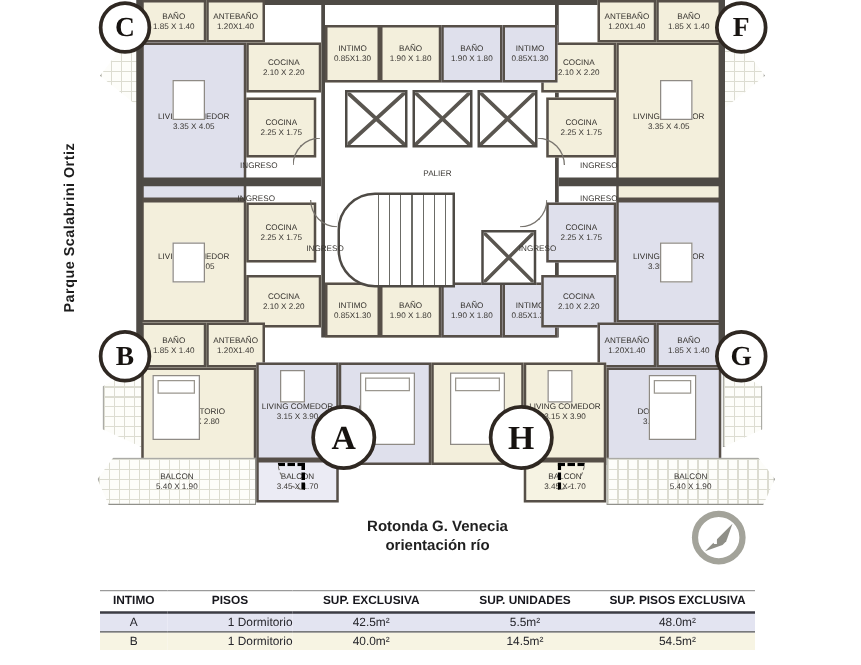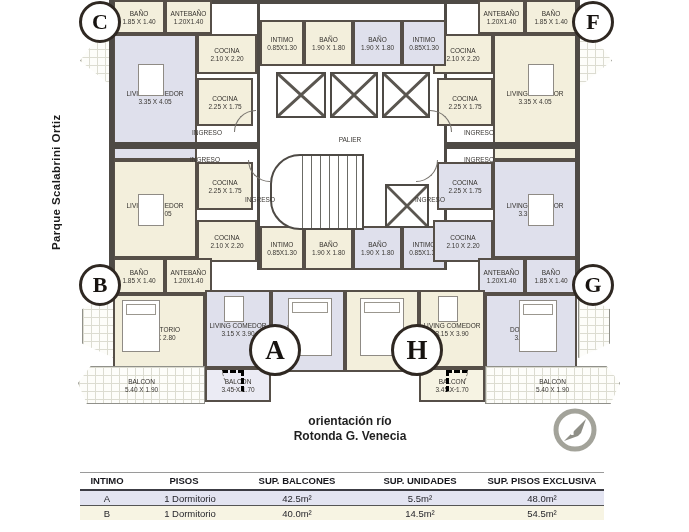--- a/index.html
+++ b/index.html
@@ -47,21 +47,21 @@
   .supers{position:absolute;left:80px;top:472px;width:524px;z-index:5;}
   .tbl-title{font-weight:bold;font-size:10.5px;color:#17171d;margin-bottom:7px;}
   table.areas{border-collapse:collapse;width:100%;table-layout:fixed;}
   table.areas th{font-size:9.5px;font-weight:bold;color:#17171d;text-align:center;
                  border-top:1px solid #9a9a9a;border-bottom:2px solid #3c3c44;
                  padding:2px 0 3px 0;}
   table.areas td{font-size:9.5px;color:#26262c;text-align:center;padding:1px 0;height:12px;}
   table.areas .col-unidad{width:54px;} table.areas .col-tipo{width:100px;}
   table.areas .col-cub{width:126px;} table.areas .col-bal{width:120px;} table.areas .col-tot{width:124px;}
   table.areas th.h-tipo{text-align:center;}
-  table.areas td.t-tipo{text-align:center;padding-left:12px;}
+  table.areas td.t-tipo{text-align:right;padding-left:12px;}
   tr.rowA{background:#e3e4f1;border-bottom:1px solid #555;}
   tr.rowB{background:#f7f4e3;}
 </style>
 </head>
 <body>
 
 <div id="page">
 
   <div class="street-left">Parque Scalabrini Ortiz</div>
 
@@ -296,37 +296,37 @@
   <div class="arc dash" style="left:446px;top:370px;transform:scale(-1)"></div>
 
   <div class="ucircle sm" style="left:79px;top:1px">C</div>
   <div class="ucircle sm" style="left:572px;top:1px">F</div>
   <div class="ucircle sm" style="left:79px;top:264px">B</div>
   <div class="ucircle sm" style="left:572px;top:264px">G</div>
   <div class="ucircle lg" style="left:249px;top:324px">A</div>
   <div class="ucircle lg" style="left:391px;top:324px">H</div>
 
   <div class="caption">
+    <div>Rotonda G. Venecia</div>
     <div>orientación río</div>
-    <div>Rotonda G. Venecia</div>
   </div>
 
   <svg class="compass" viewBox="0 0 48 48">
     <circle cx="24" cy="24" r="19" fill="#ffffff" stroke="#a3a39a" stroke-width="5"></circle>
     <path d="M13 35 L35 13 L30 27 L27 30 Z" fill="#8f8f87"></path>
     <text x="14" y="29" font-size="13" font-weight="bold" fill="#ffffff" font-family="Liberation Sans, sans-serif">N</text>
   </svg>
 
   <div class="supers">
     <table class="areas">
       <thead>
         <tr>
           <th class="col-unidad">INTIMO</th>
           <th class="col-tipo h-tipo">PISOS</th>
-          <th class="col-cub">SUP. BALCONES</th>
+          <th class="col-cub">SUP. EXCLUSIVA</th>
           <th class="col-bal">SUP. UNIDADES</th>
           <th class="col-tot">SUP. PISOS EXCLUSIVA</th>
         </tr>
       </thead>
       <tbody>
         <tr class="rowA">
           <td>A</td>
           <td class="t-tipo">1  Dormitorio</td>
           <td>42.5m²</td>
           <td>5.5m²</td>

